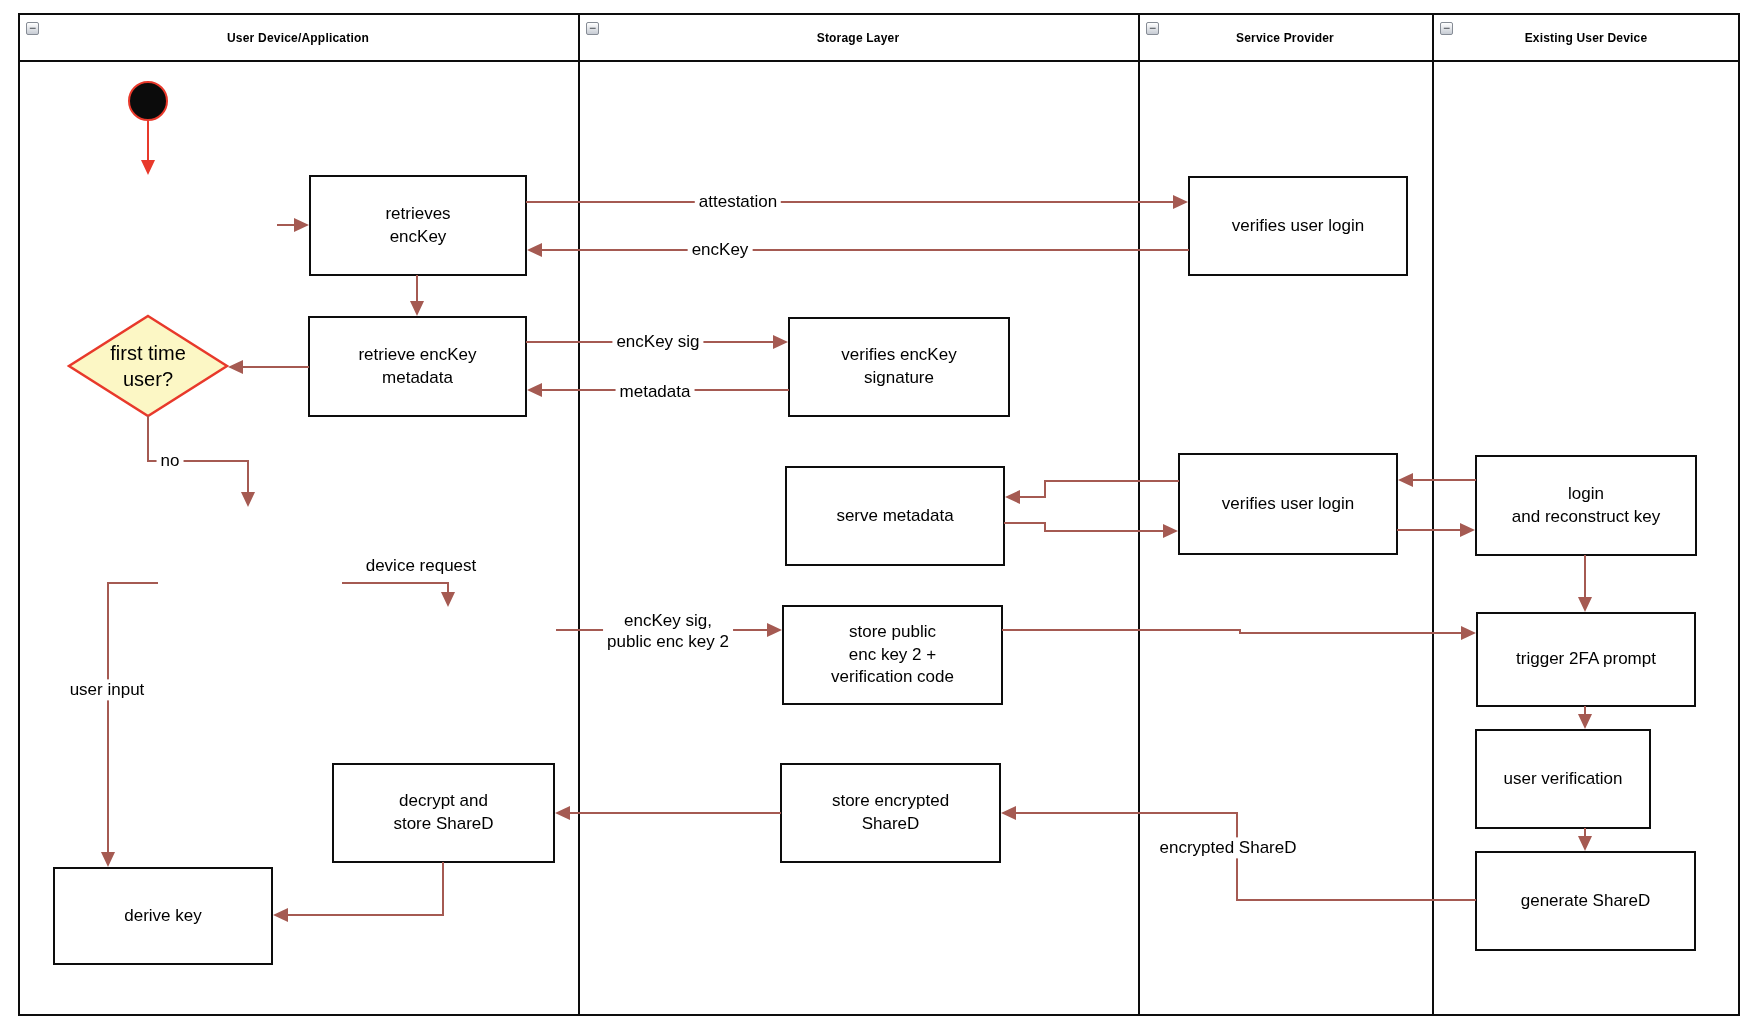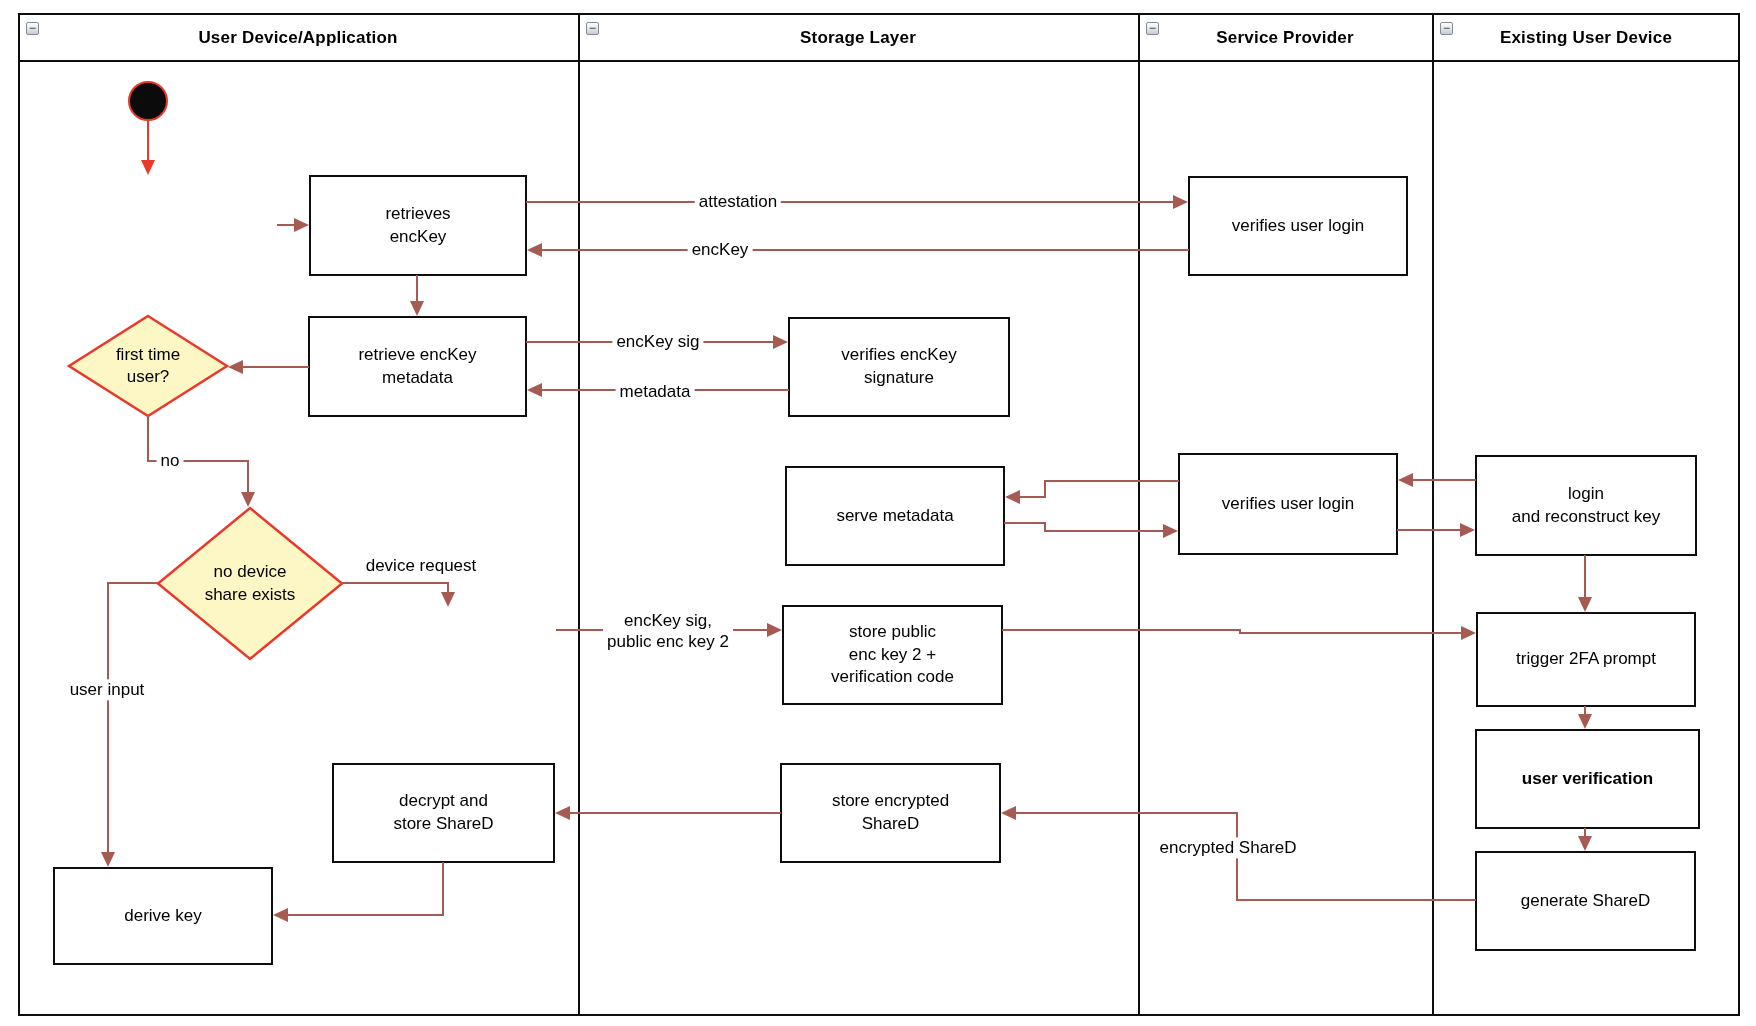--- a/index.html
+++ b/index.html
@@ -1,33 +1,33 @@
 <!DOCTYPE html>
 <html><head>
 <meta charset="utf-8">
 <style>
   html,body{margin:0;padding:0;background:#fff;}
   #stage{position:relative;width:1756px;height:1026px;background:#fff;overflow:hidden;
          font-family:"Liberation Sans",sans-serif;color:#000;}
   .frame{position:absolute;border:2px solid #0d0d0d;background:transparent;box-sizing:border-box;}
   .vline,.hline{position:absolute;background:#0d0d0d;}
-  .lane-title{position:absolute;transform:translate(-50%,-50%);font-weight:bold;font-size:17px;
+  .lane-title{position:absolute;transform:translate(-50%,-50%);font-weight:bold;font-size:12px;
               white-space:nowrap;letter-spacing:.2px;}
   .collapse-btn{position:absolute;width:13px;height:13px;box-sizing:border-box;border:1px solid #868c95;
                 border-radius:2px;background:linear-gradient(#ffffff,#c7ccd4);color:#2f353b;
                 font-size:12px;line-height:10px;text-align:center;cursor:pointer;}
   .node{position:absolute;box-sizing:border-box;border:2px solid #0d0d0d;background:#fff;
         display:flex;align-items:center;justify-content:center;text-align:center;
         font-size:17px;line-height:1.35;white-space:pre-line;}
   .start{position:absolute;box-sizing:border-box;border-radius:50%;background:#0b0b0b;
          border:2px solid #e8392b;}
   .diamond{position:absolute;}
   .diamond svg{position:absolute;left:0;top:0;overflow:visible;}
   .dlabel{position:absolute;left:0;top:0;right:0;bottom:0;display:flex;align-items:center;
-          justify-content:center;text-align:center;font-size:17px;line-height:1.3;white-space:pre-line;}
+          justify-content:center;text-align:center;font-size:20px;line-height:1.3;white-space:pre-line;}
   .seg{position:absolute;}
   .head{position:absolute;width:0;height:0;}
   .edge-label{position:absolute;transform:translate(-50%,-50%);background:#fff;padding:0 4px;
               font-size:17px;line-height:1.25;text-align:center;white-space:pre-line;}
 </style>
 </head>
 <body>
 
 <div id="stage">
     <div class="frame" style="left: 18px; top: 13px; width: 1722px; height: 1003px;"></div>
@@ -55,32 +55,25 @@
       <svg width="160" height="102" viewBox="0 0 160 102">
         <polygon points="80,1 159,51 80,101 1,51" fill="#fcf7c5" stroke="#e8392b" stroke-width="2.5"></polygon>
       </svg>
       <div class="dlabel">first time
 user?</div>
     </div>
     <div class="node" style="left: 785px; top: 466px; width: 220px; height: 100px;">serve metadata</div>
     <div class="node" style="left: 1178px; top: 453px; width: 220px; height: 102px;">verifies user login</div>
     <div class="node" style="left: 1475px; top: 455px; width: 222px; height: 101px;">login
 and reconstruct key</div>
-    <div class="diamond" style="left: 157px; top: 507px; width: 186px; height: 153px;">
-      <svg width="186" height="153" viewBox="0 0 186 153">
-        <polygon points="93,1 185,76.5 93,152 1,76.5" fill="#fcf7c5" stroke="#e8392b" stroke-width="2.5"></polygon>
-      </svg>
-      <div class="dlabel">no device
-share exists</div>
-    </div>
     <div class="node" style="left: 782px; top: 605px; width: 221px; height: 100px;">store public
 enc key 2 +
 verification code</div>
     <div class="node" style="left: 1476px; top: 612px; width: 220px; height: 95px;">trigger 2FA prompt</div>
-    <div class="node" style="left: 1475px; top: 729px; width: 225px; height: 100px; font-weight: bold;">user verification</div>
+    <div class="node" style="left: 1475px; top: 729px; width: 176px; height: 100px;">user verification</div>
     <div class="node" style="left: 332px; top: 763px; width: 223px; height: 100px;">decrypt and
 store ShareD</div>
     <div class="node" style="left: 780px; top: 763px; width: 221px; height: 100px;">store encrypted
 ShareD</div>
     <div class="node" style="left: 1475px; top: 851px; width: 221px; height: 100px;">generate ShareD</div>
     <div class="node" style="left: 53px; top: 867px; width: 220px; height: 98px;">derive key</div>
     <div class="seg" style="left: 147px; top: 121px; width: 2px; height: 42px; background: rgb(232, 57, 43);"></div>
     <div class="head" style="left: 141px; top: 160px; border-left: 7px solid transparent; border-right: 7px solid transparent; border-top: 15px solid rgb(232, 57, 43);"></div>
     <div class="seg" style="left: 277px; top: 224px; width: 20px; height: 2px; background: rgb(165, 90, 82);"></div>
     <div class="head" style="left: 294px; top: 218px; border-top: 7px solid transparent; border-bottom: 7px solid transparent; border-left: 15px solid rgb(165, 90, 82);"></div>

